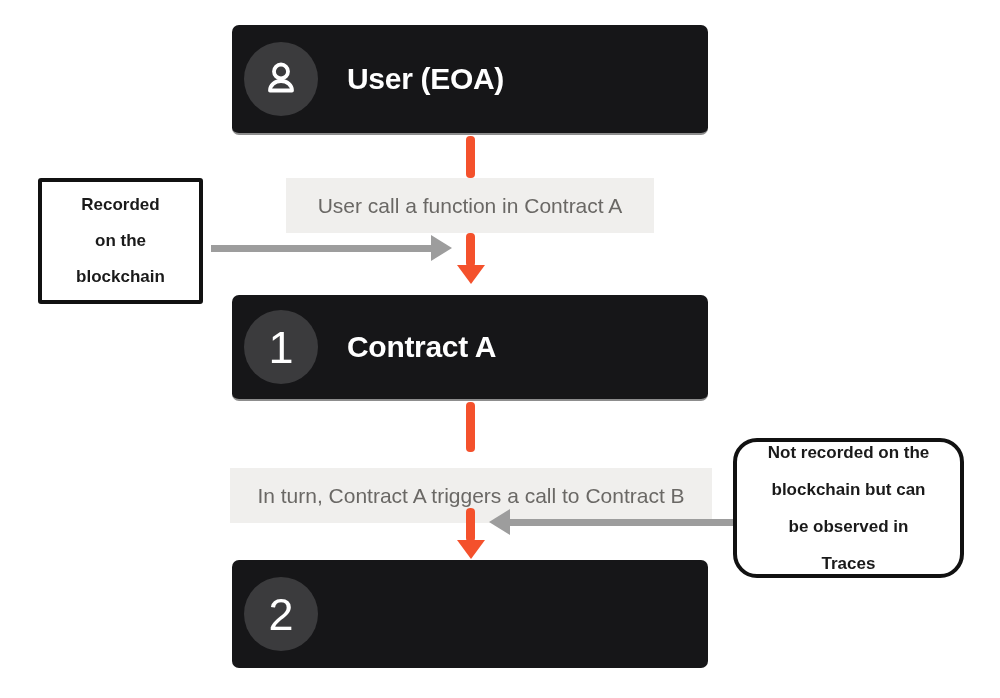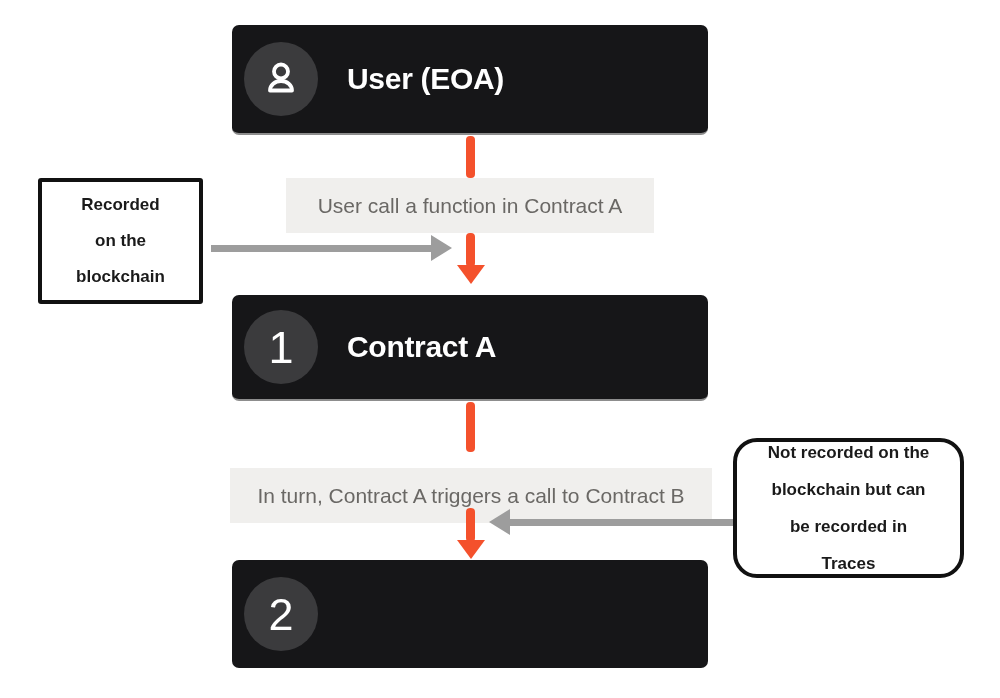--- a/index.html
+++ b/index.html
@@ -165,19 +165,19 @@
     <div>Recorded</div>
     <div>on the</div>
     <div>blockchain</div>
   </div>
   <div class="gray-shaft" id="gray1-shaft"></div>
   <div class="gray-head" id="gray1-head"></div>
 
   <div class="callout" id="callout-right">
     <div>Not recorded on the</div>
     <div>blockchain but can</div>
-    <div>be recorded in</div>
+    <div>be observed in</div>
     <div>Traces</div>
   </div>
   <div class="gray-shaft" id="gray2-shaft"></div>
   <div class="gray-head" id="gray2-head"></div>
 
 </div>
 
 </body></html>

